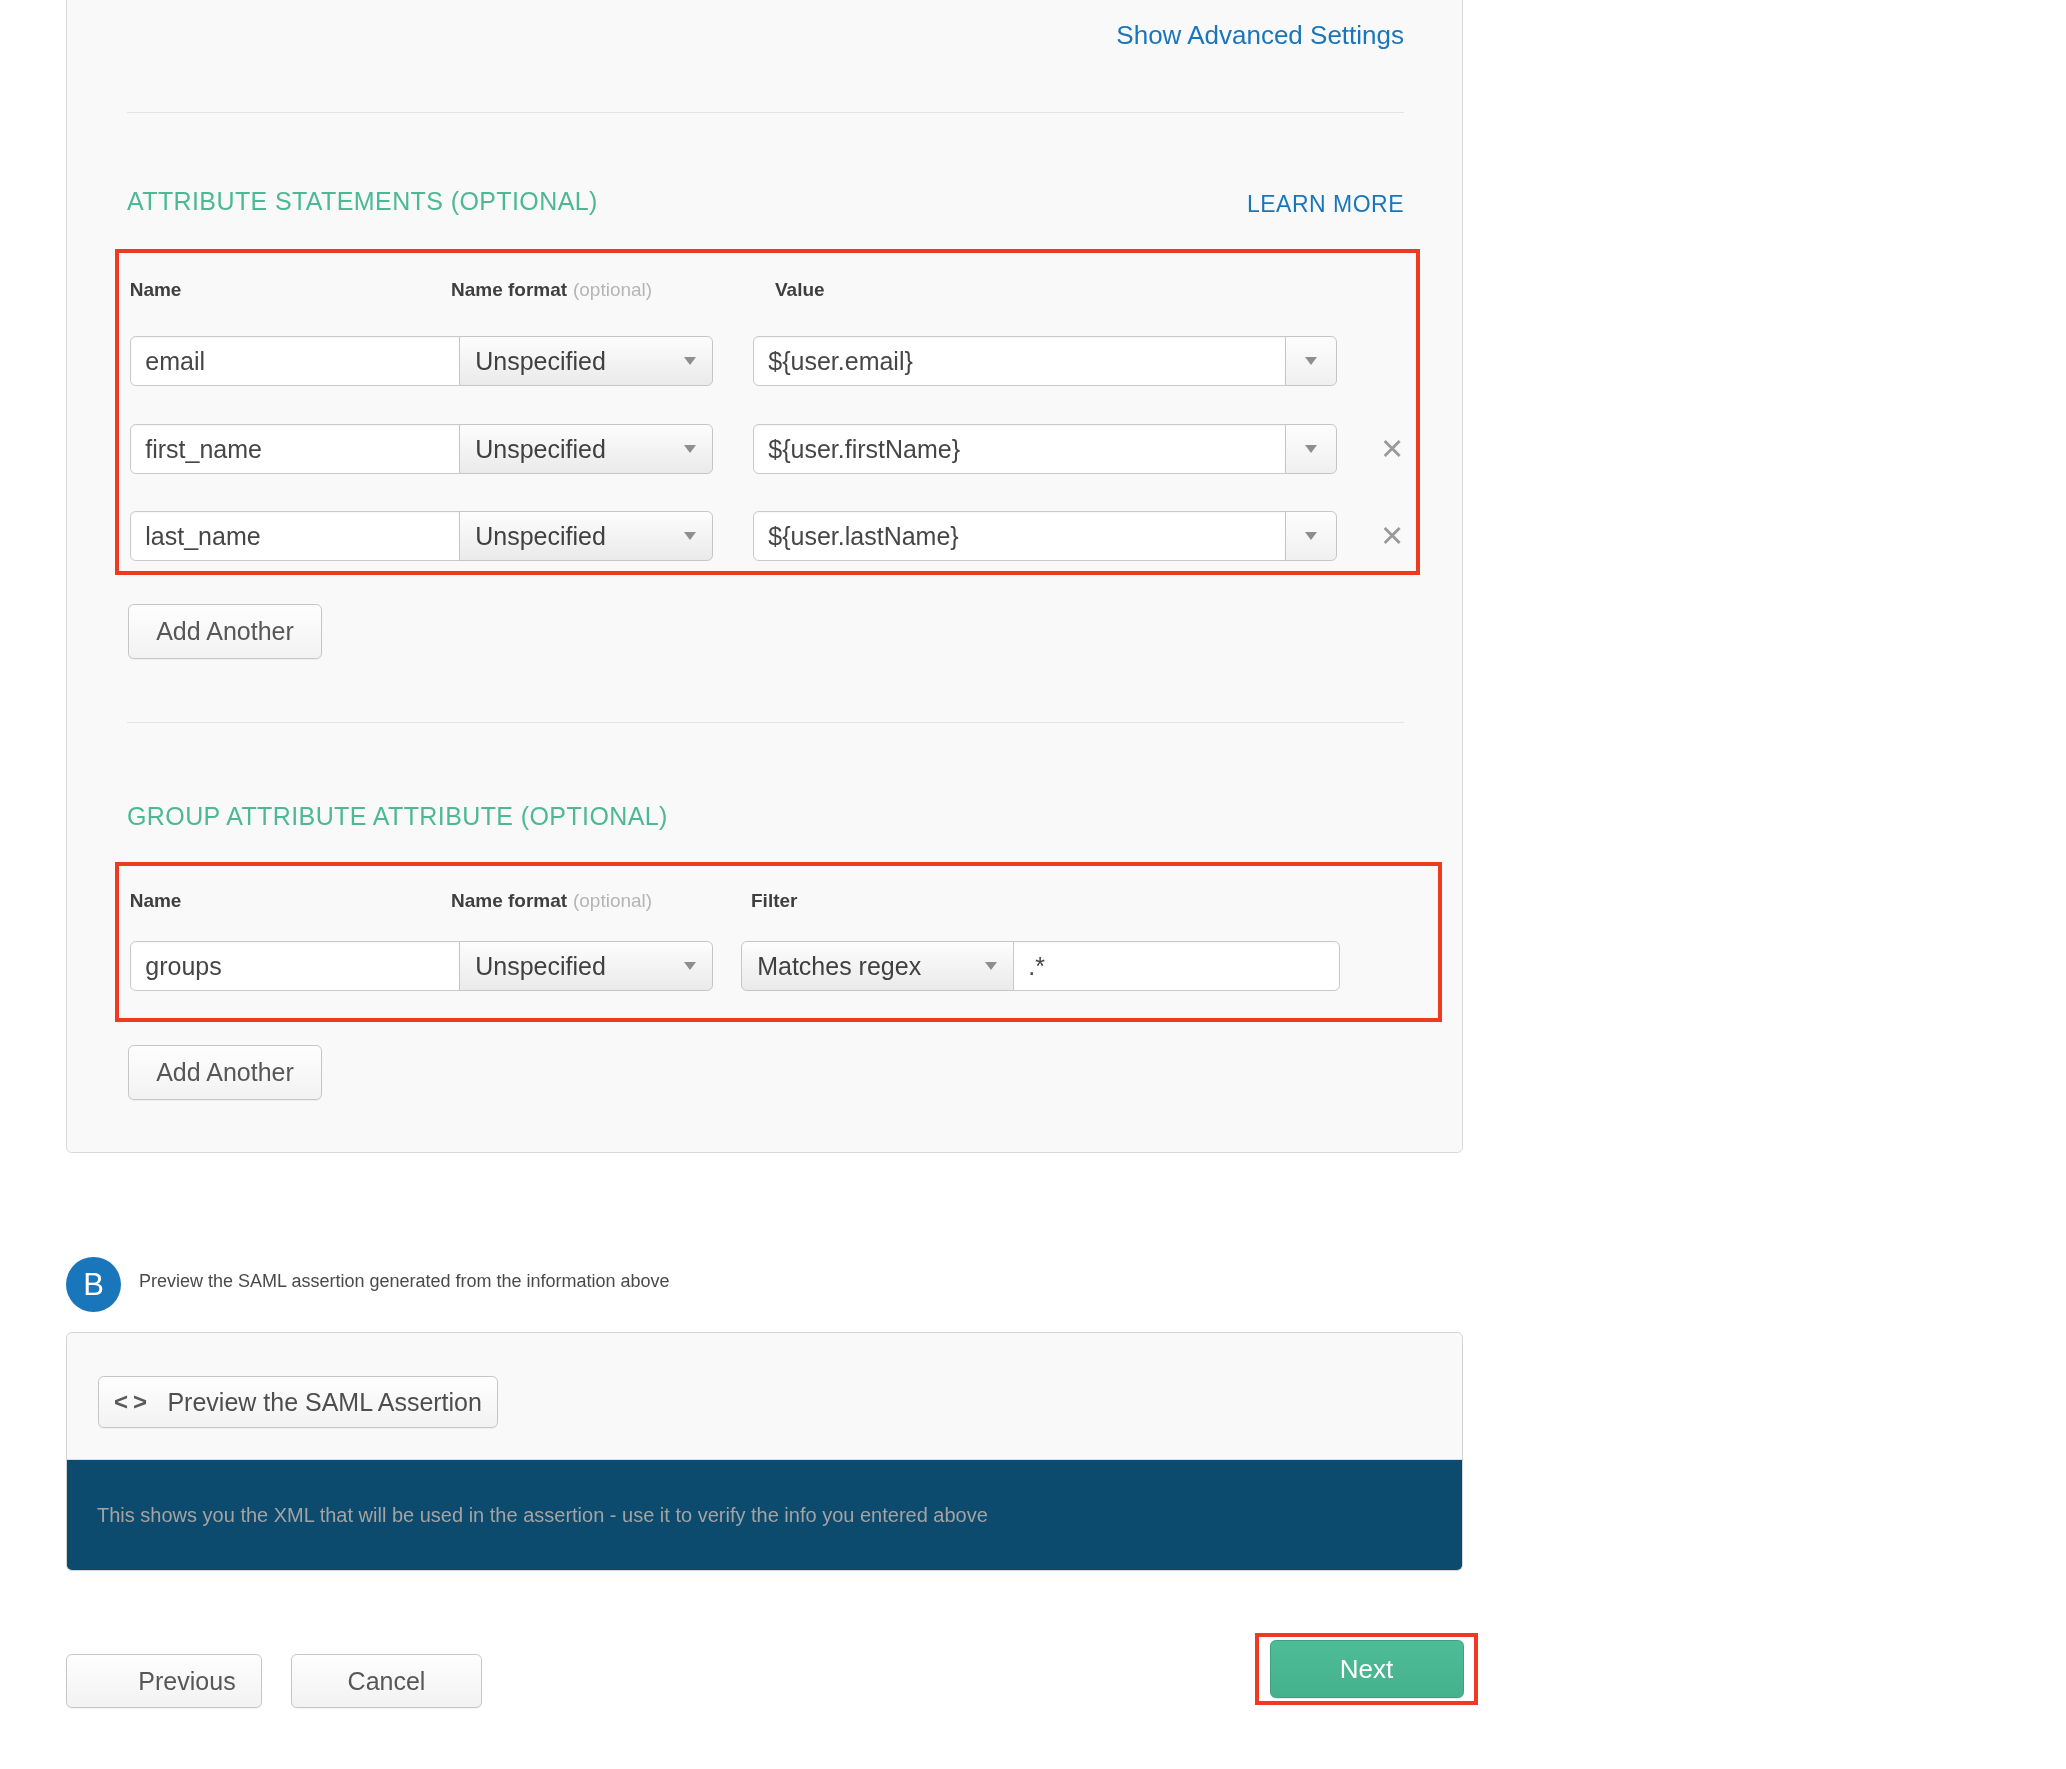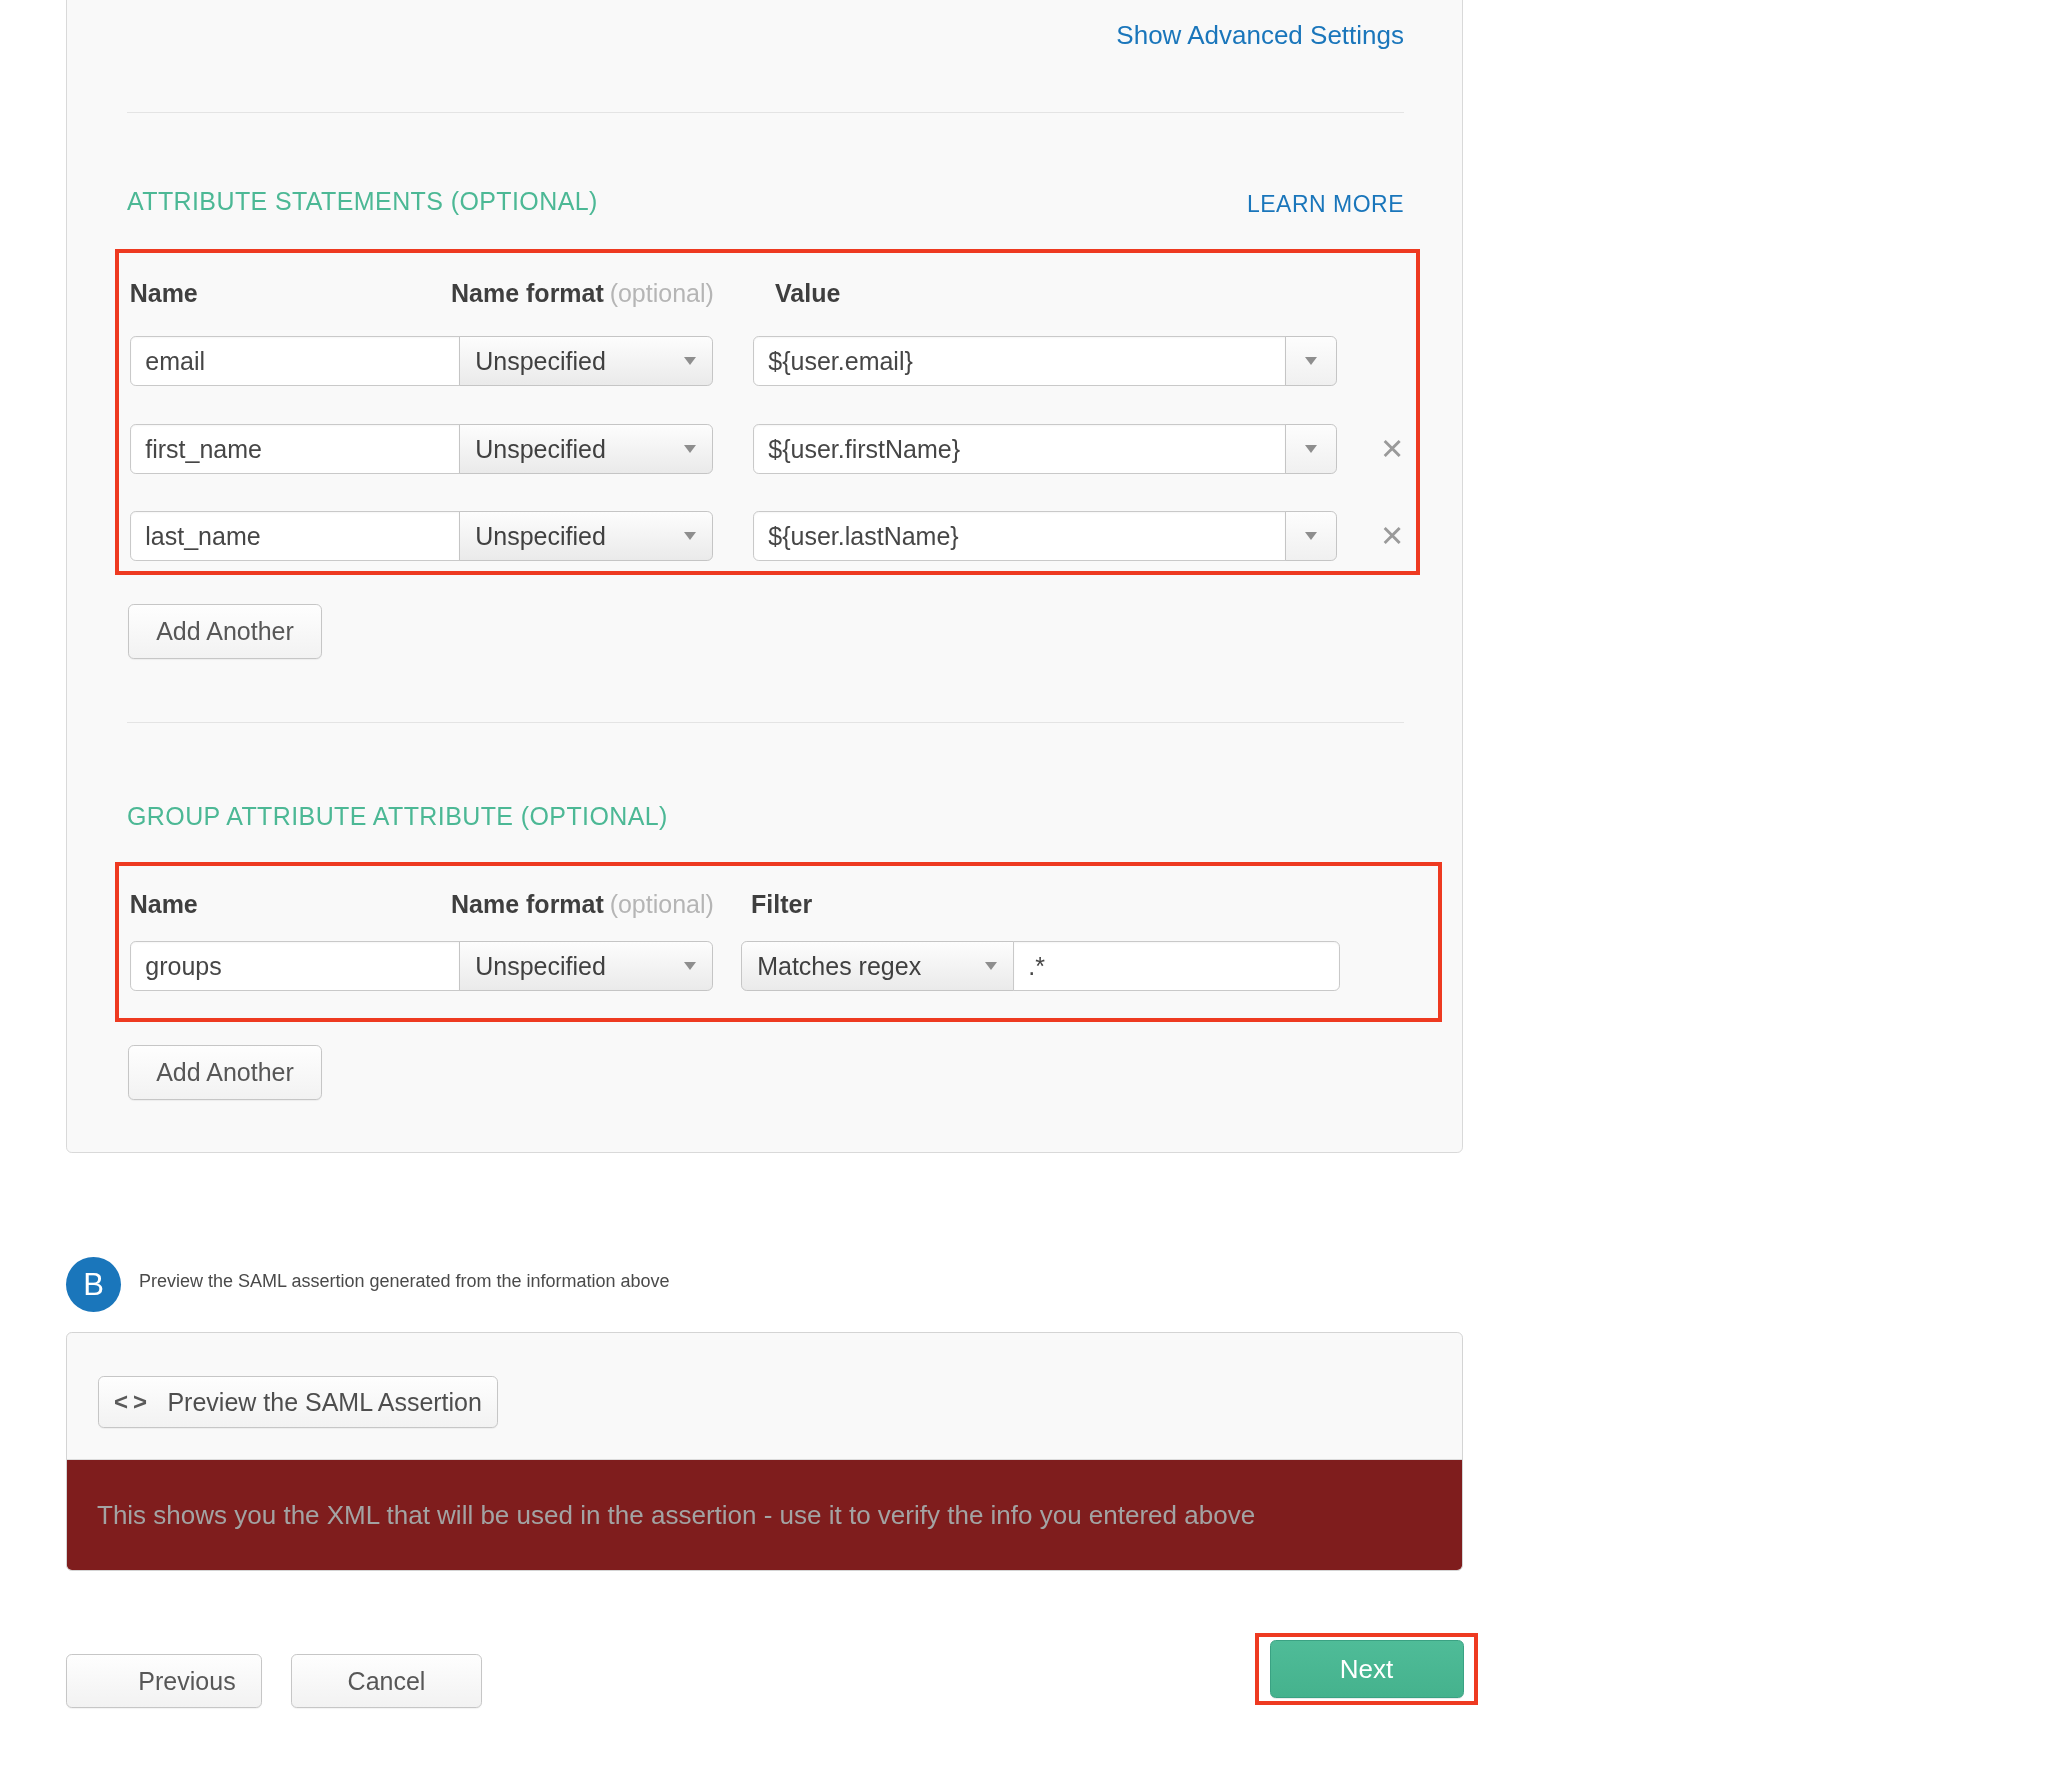--- a/index.html
+++ b/index.html
@@ -17,21 +17,21 @@
   .sec-title { font-size:25px; font-weight:normal; color:#4cb895; letter-spacing:0.4px; position:absolute; left:60px; }
   .t1 { top:198px; } .t2 { top:813px; }
   .learn-more { position:absolute; top:202px; right:58px; font-size:23px; letter-spacing:0.5px;
                 color:#1a76bb; text-decoration:none; cursor:pointer; }
 
   
   .redbox { position:absolute; border:4.9px solid #ee3a21; }
   .box1 { left:48px; top:260px; width:1305px; height:326px; }
   .box2 { left:48px; top:873px; width:1327px; height:160px; }
 
-  .colhead { position:absolute; font-size:25px; font-weight:bold; color:#3f3f3f; white-space:nowrap; }
+  .colhead { position:absolute; font-size:19px; font-weight:bold; color:#3f3f3f; white-space:nowrap; }
   .opt { color:#b5b5b5; font-weight:normal; margin-left:5.8px; }
   .box1 .colhead { top:26px; } .box2 .colhead { top:24px; }
   .ch-name { left:10.7px; } .ch-format { left:332px; } .ch-value { left:656px; } .ch-filter { left:632px; }
 
   .attr-row { position:absolute; left:10.7px; right:10.7px; height:50px; }
   .r1 { top:83px; } .r2 { top:171px; } .r3 { top:258px; } .gr1 { top:75px; }
 
   .txt { height:50px; background:#ffffff; border:1px solid #c9c9c9; font-size:25px; color:#464646;
          padding:0 14.6px; box-shadow:inset 0 1px 1.9px rgba(0,0,0,.04); outline:none;
          font-family:"Liberation Sans", sans-serif; }
@@ -69,23 +69,23 @@
                  background:#1a76bb; color:#ffffff; font-size:31px; display:flex; align-items:center;
                  justify-content:center; }
   .step-heading { position:absolute; left:139px; top:1271px; font-size:18px; color:#4a4a4a; }
 
   
   .preview-box { position:absolute; left:66px; top:1332px; width:1397px; height:239px;
                  background:#f9f9f9; border:1px solid #d4d4d4; border-radius:5.8px; overflow:hidden; }
   .preview-btn { position:absolute; left:31px; top:43px; width:400px; height:52px; display:flex;
                  align-items:center; justify-content:center; gap:15.5px; color:#4e4e4e; }
   .code-ico { font-size:24px; font-weight:bold; letter-spacing:4.9px; color:#5a5a5a; }
-  .preview-note { position:absolute; left:0; right:0; bottom:0; height:111px; background:#7f1d1d;
+  .preview-note { position:absolute; left:0; right:0; bottom:0; height:111px; background:#0c4a6e;
                   border-top:1px solid #dcdcdc; display:flex; align-items:center; padding-left:30px;
-                  font-size:26px; color:#a3a3a3; }
+                  font-size:20px; color:#a3a3a3; }
 
   
   .prev-btn { position:absolute; left:66px; top:1654px; width:196px; height:54px;padding-left:46px; }
   .cancel-btn { position:absolute; left:291px; top:1654px; width:191px; height:54px; }
   .next-annotation { position:absolute; left:1255px; top:1633px; width:223px; height:72px;
                      border:4.9px solid #ee3a21; display:flex; align-items:center; justify-content:center; }
   .next-btn { width:194px; height:58px; background:linear-gradient(#4fbc98,#45b28d);
               border:1px solid #3aa283; border-radius:5.8px; color:#ffffff; font-size:26px; cursor:pointer;
               box-shadow:0 1px 0 rgba(0,0,0,.08); font-family:"Liberation Sans", sans-serif; }
 </style>

